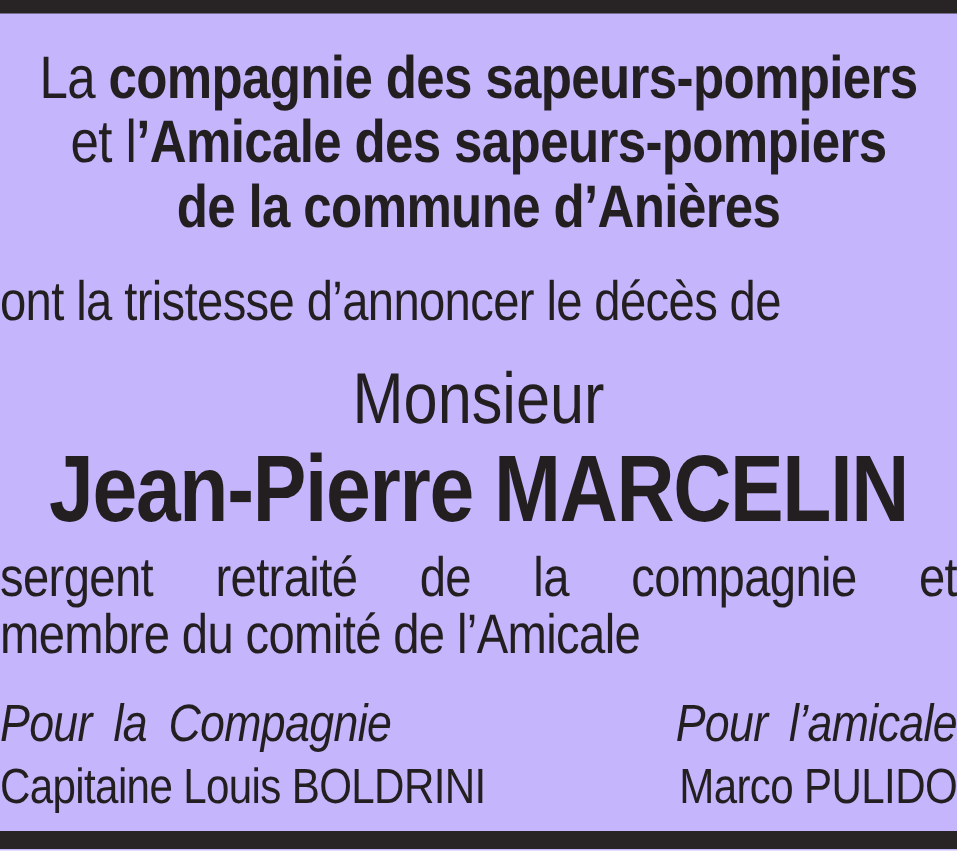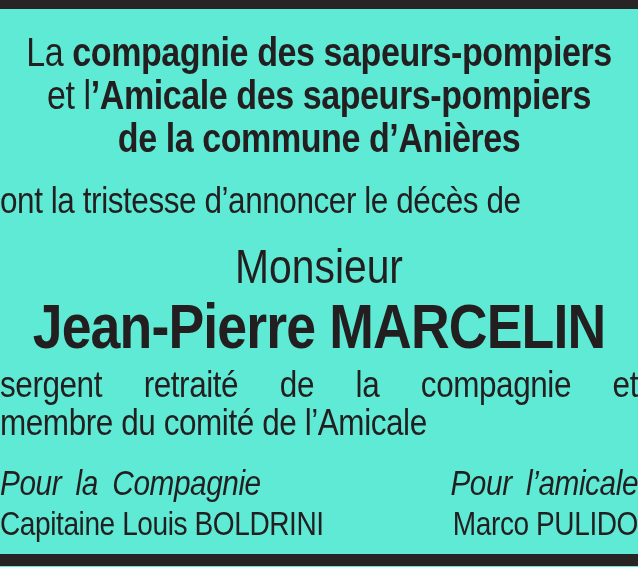--- a/index.html
+++ b/index.html
@@ -4,21 +4,21 @@
 <style>
   html, body {
     margin: 0;
     padding: 0;
     background: #ffffff;
   }
   .sheet {
     position: relative;
     width: 638px;
     height: 567px;
-    background: #5eead4;
+    background: #c4b5fd;
     overflow: hidden;
     font-family: "Liberation Sans", "DejaVu Sans", sans-serif;
     color: #231f20;
   }
   .rule {
     position: absolute;
     left: 0;
     width: 100%;
     background: #282425;
   }

